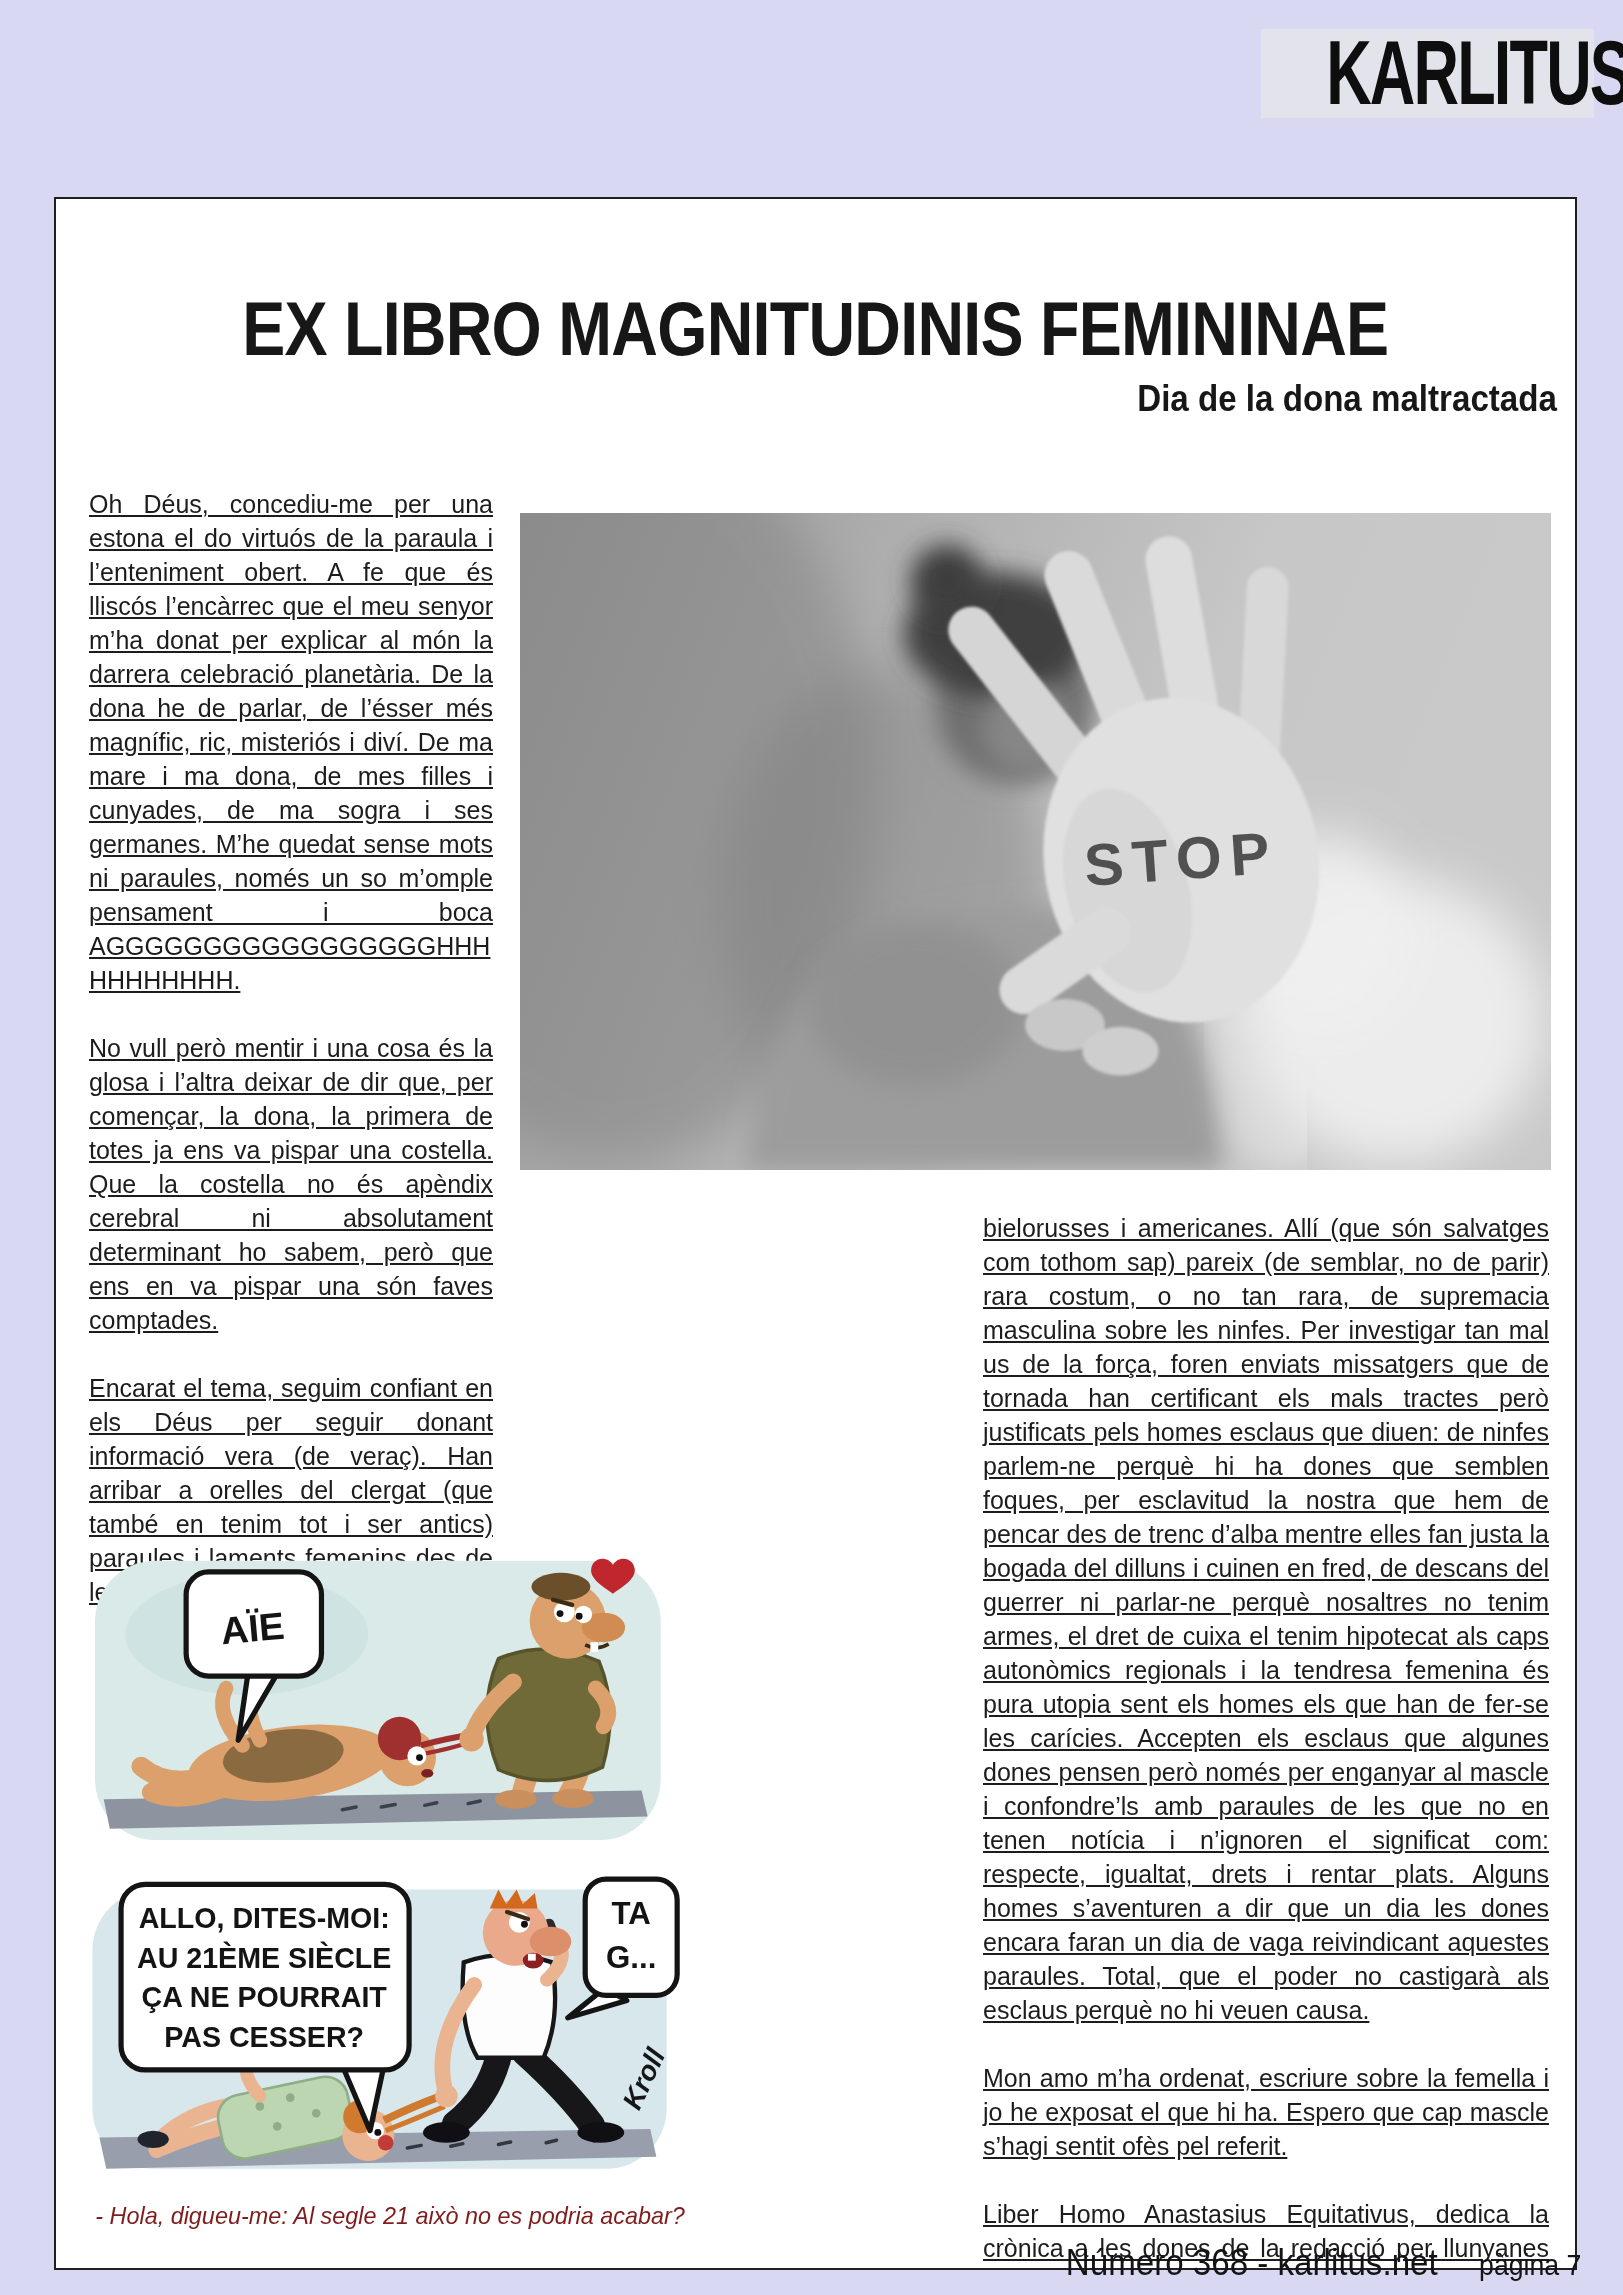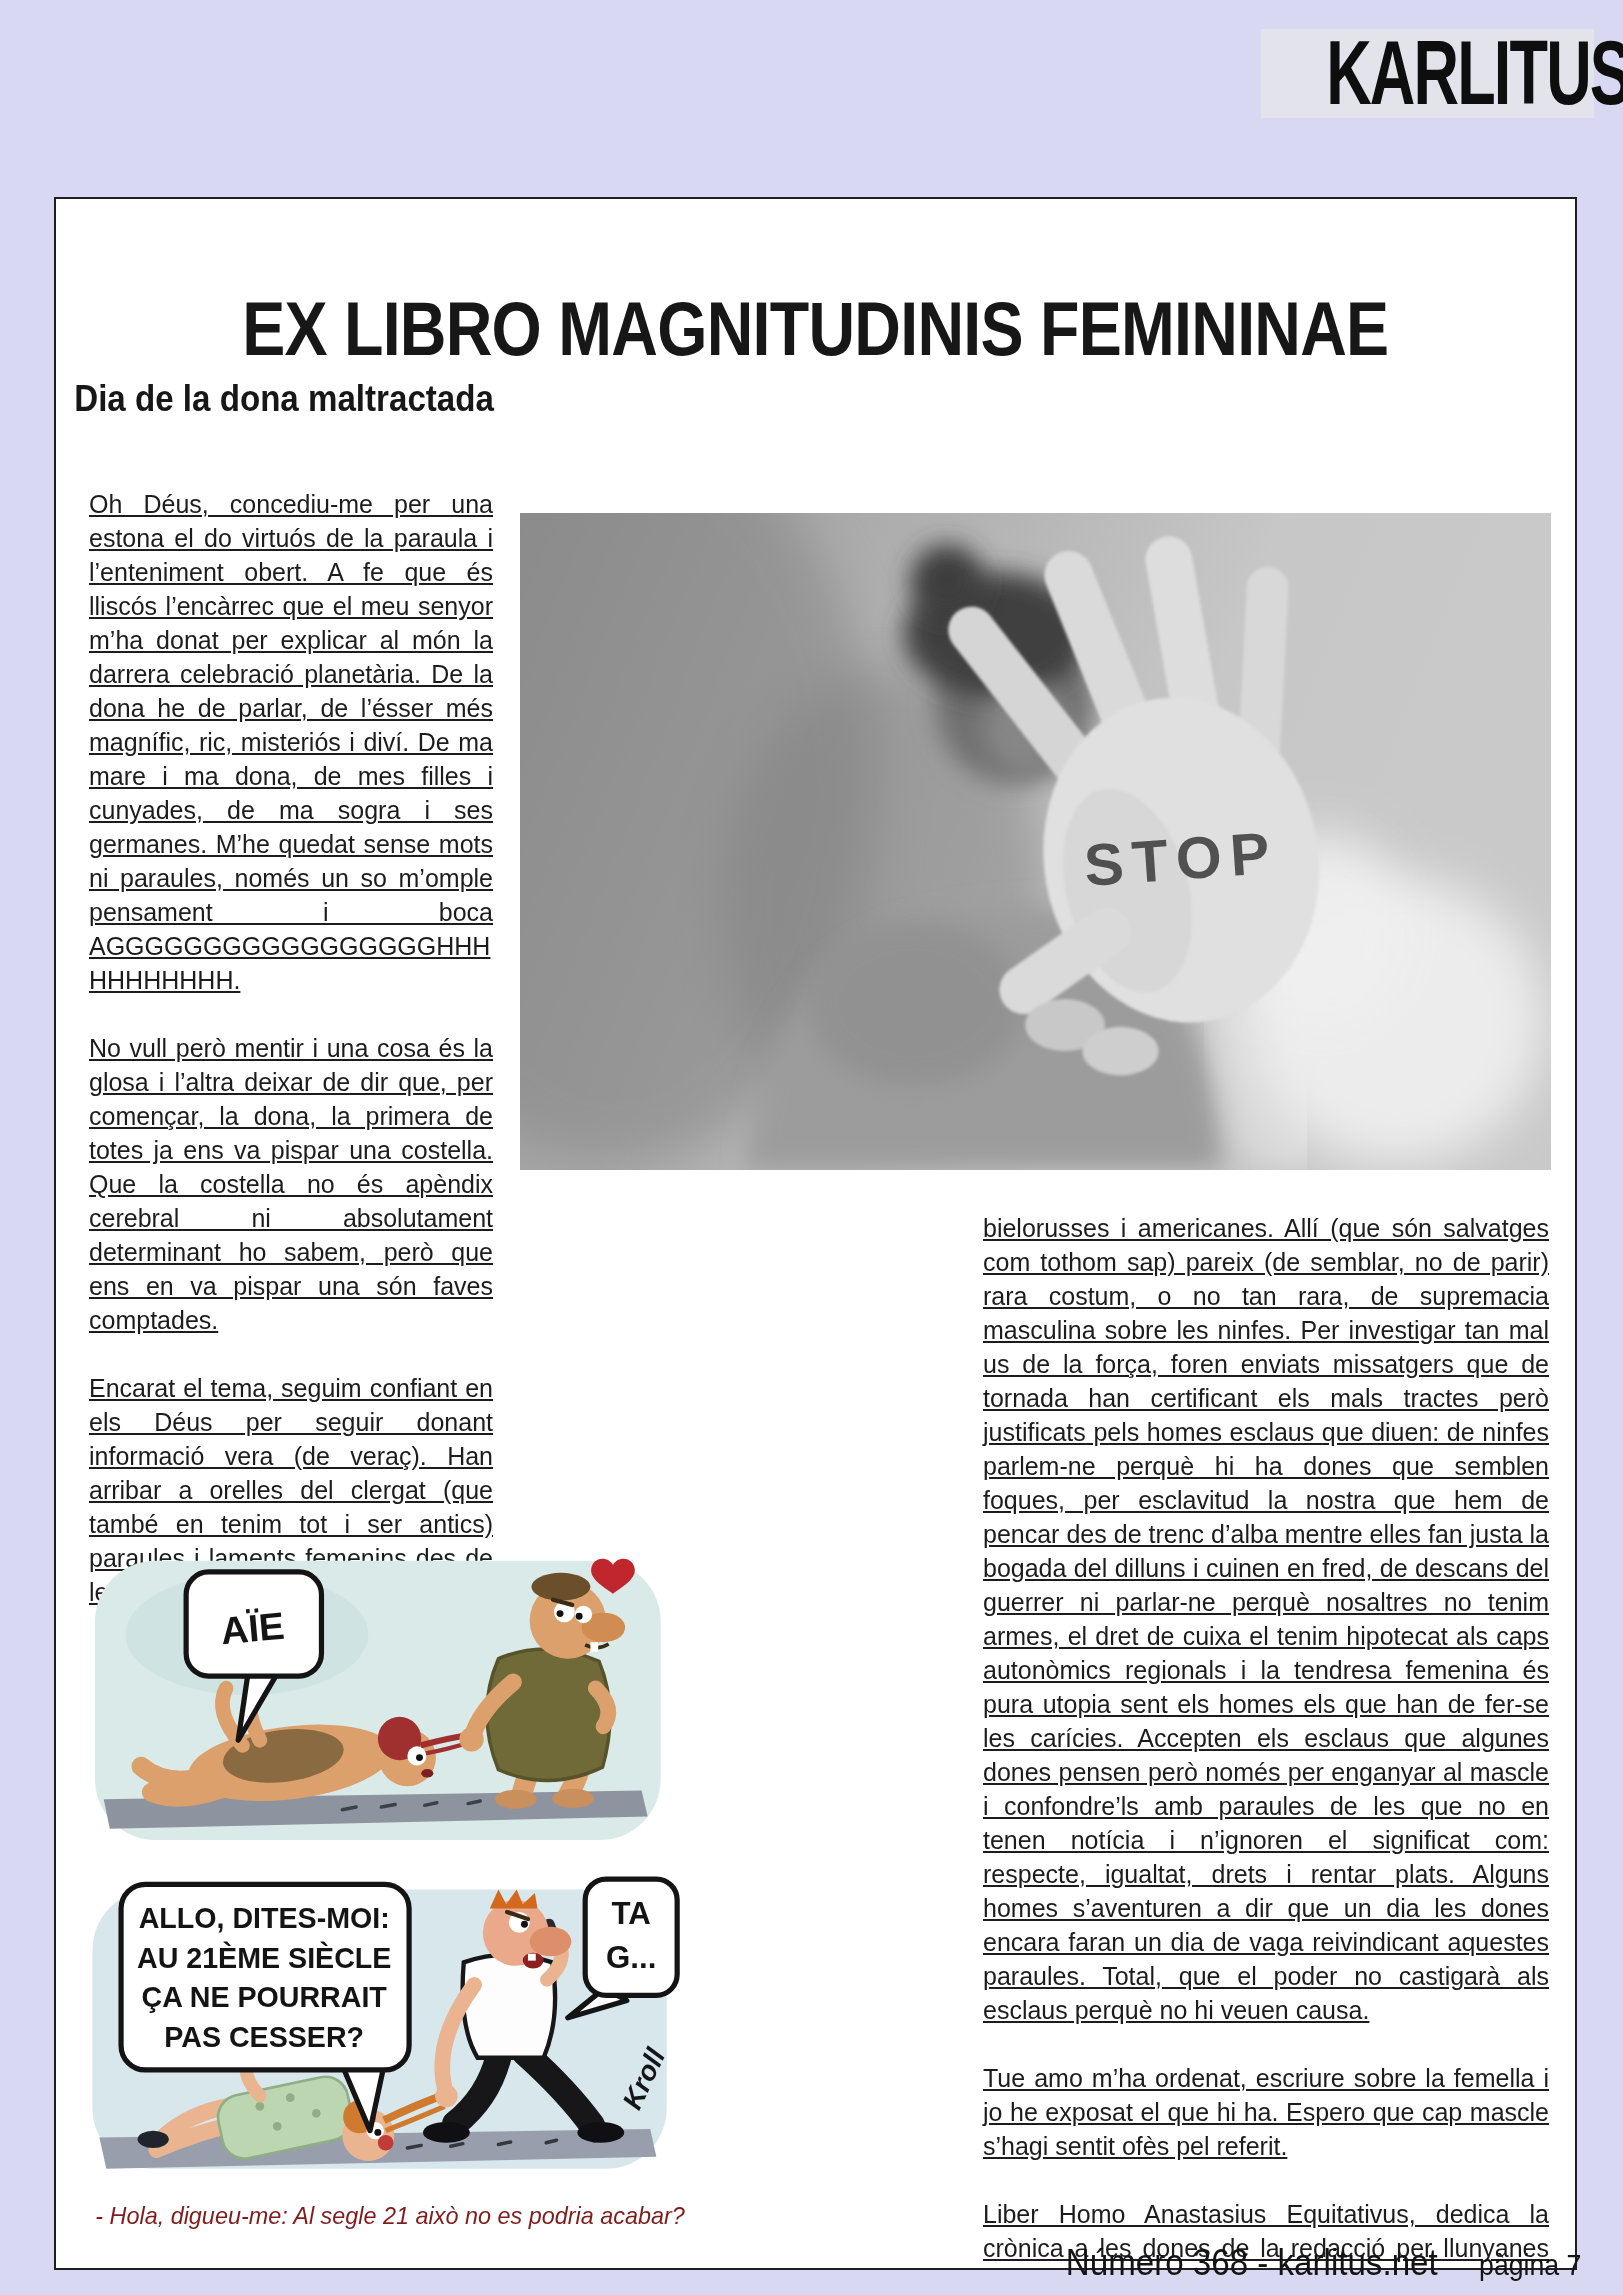--- a/index.html
+++ b/index.html
@@ -28,21 +28,21 @@
     margin-top:34px;
   }
   .article-title{
     position:absolute;left:0;top:90px;width:100%;
     text-align:center;font-weight:bold;font-size:76px;line-height:80px;
     letter-spacing:-0.9px;color:#171717;white-space:nowrap;
   }
   .article-title .condense{display:inline-block;transform:scaleX(.85);transform-origin:center;}
   .article-subtitle{
     position:absolute;left:0;top:180px;width:100%;
-    text-align:left;font-weight:bold;font-size:36px;line-height:40px;color:#171717;white-space:nowrap;
+    text-align:right;font-weight:bold;font-size:36px;line-height:40px;color:#171717;white-space:nowrap;
   }
   .article-subtitle .condense{display:inline-block;transform:scaleX(.92);transform-origin:center;}
   .col{
     position:absolute;
     font-size:25px;line-height:34px;text-align:justify;color:#1c1c1c;text-decoration:underline;
   }
   .col p{margin:0 0 34px 0;overflow-wrap:break-word;word-break:break-word;}
   .col-left{left:33px;top:288px;width:404px;}
   .col-right{left:927px;top:1012px;width:566px;}
   .victim-photo{
@@ -133,21 +133,21 @@
         <rect x="600" y="430" width="56" height="172" rx="28" transform="rotate(55 628 516)" fill="#dadada"></rect>
         <ellipse cx="628" cy="590" rx="46" ry="30" fill="#c8c8c8"></ellipse>
         <ellipse cx="692" cy="620" rx="44" ry="28" fill="#cecece"></ellipse>
       </g>
       <text x="762" y="422" text-anchor="middle" font-family="Liberation Sans, sans-serif" font-size="68" font-weight="bold" letter-spacing="10" fill="#3e3e3e" opacity="0.88" transform="rotate(-4 762 400)">STOP</text>
     </svg>
   </div>
 
   <div class="col col-right">
     <p>bielorusses i americanes. Allí (que són salvatges com tothom sap) pareix (de semblar, no de parir) rara costum, o no tan rara, de supremacia masculina sobre les ninfes. Per investigar tan mal us de la força, foren enviats missatgers que de tornada han  certificant els mals tractes però justificats pels homes esclaus que diuen: de ninfes parlem-ne perquè hi ha dones que semblen foques, per esclavitud la nostra que hem de pencar des de trenc d’alba mentre elles fan justa la bogada del dilluns i cuinen en fred, de descans del guerrer ni parlar-ne perquè nosaltres no tenim armes, el dret de cuixa el tenim hipotecat als caps autonòmics regionals i la tendresa femenina és pura utopia sent els homes els que han de fer-se les carícies. Accepten els esclaus que algunes dones pensen però només per enganyar al mascle i confondre’ls amb paraules de les que no en tenen notícia i n’ignoren el significat com: respecte, igualtat, drets i rentar plats. Alguns homes s’aventuren a dir que un dia les dones encara faran un dia de vaga reivindicant aquestes paraules. Total, que el poder no castigarà als esclaus perquè no hi veuen causa.</p>
-    <p>Tue amo m’ha ordenat, escriure sobre la femella i jo he exposat el que hi ha. Espero que cap mascle s’hagi sentit ofès pel referit.</p>
+    <p>Mon amo m’ha ordenat, escriure sobre la femella i jo he exposat el que hi ha. Espero que cap mascle s’hagi sentit ofès pel referit.</p>
     <p>Liber Homo Anastasius Equitativus, dedica la crònica a les dones de la redacció per llunyanes que es trobin sigui a Roma o a la Gàl·lia tot esperant comprensió i bones maneres.</p>
   </div>
 
   <div class="cartoon">
     <svg width="616" height="668" viewBox="0 0 710 770">
 
       <g>
         <rect x="15" y="25" width="652" height="322" rx="70" fill="#d9eae8"></rect>
         <ellipse cx="190" cy="110" rx="140" ry="70" fill="#cfe4e2"></ellipse>
         <path d="M25 300 L645 290 L652 320 L32 334 Z" fill="#8e93a0"></path>

